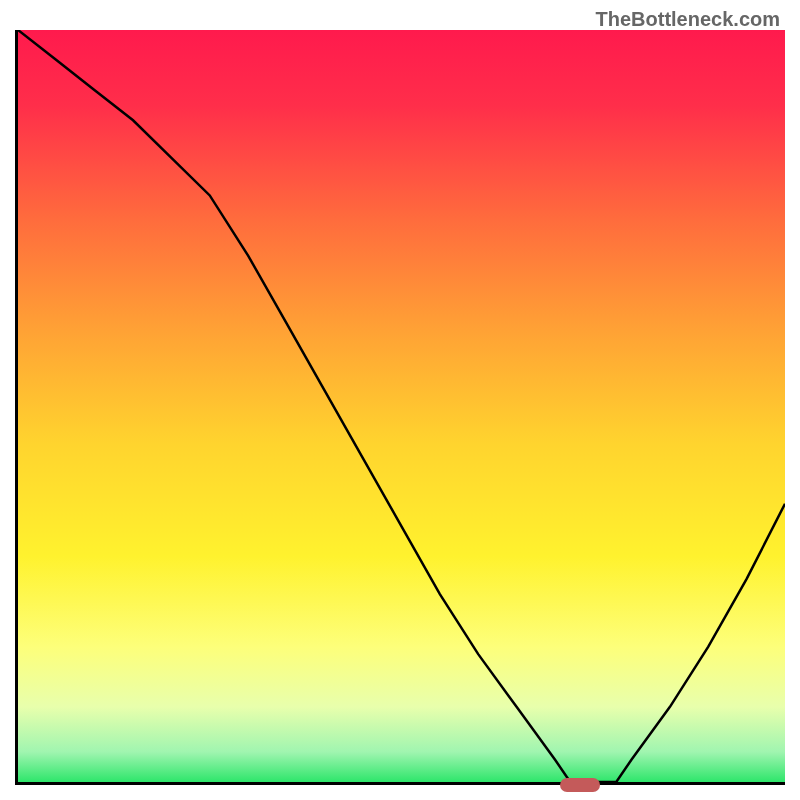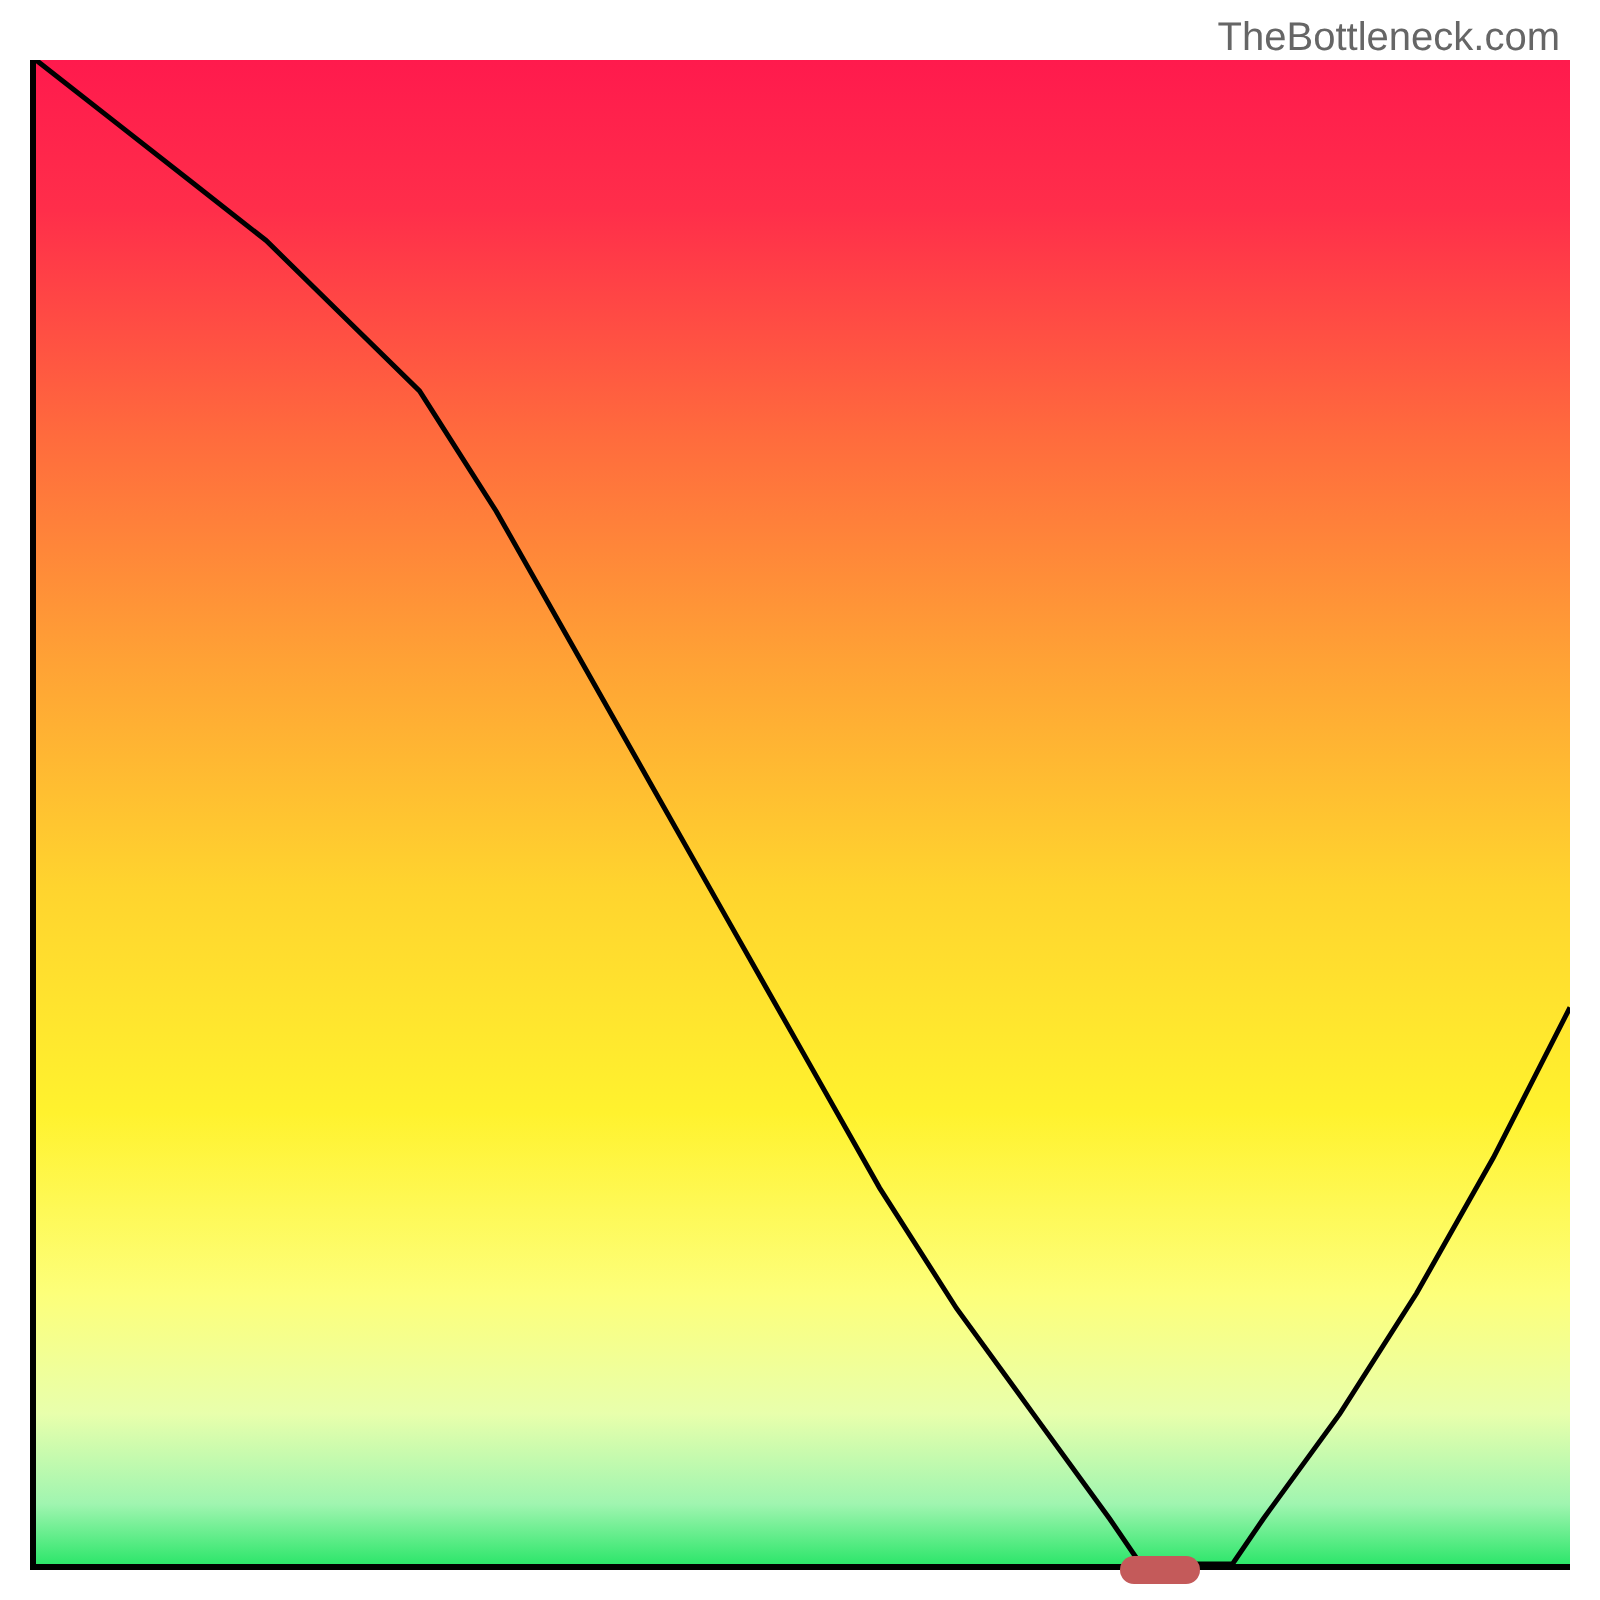--- a/index.html
+++ b/index.html
@@ -9,21 +9,21 @@
     background: #ffffff;
     font-family: Arial, sans-serif;
     position: relative;
   }
   .watermark {
     position: absolute;
     top: 8px;
     right: 20px;
     color: #666;
     font-size: 20px;
-    font-weight: normal;
+    font-weight: bold;
     z-index: 10;
   }
   .chart-container {
     position: absolute;
     top: 30px;
     left: 15px;
     width: 770px;
     height: 755px;
     border: 3px solid #000;
     border-top: none;

